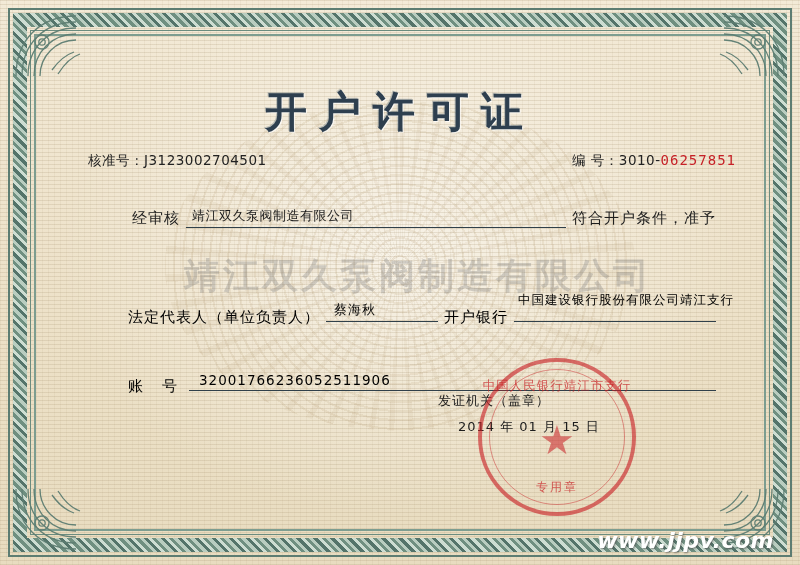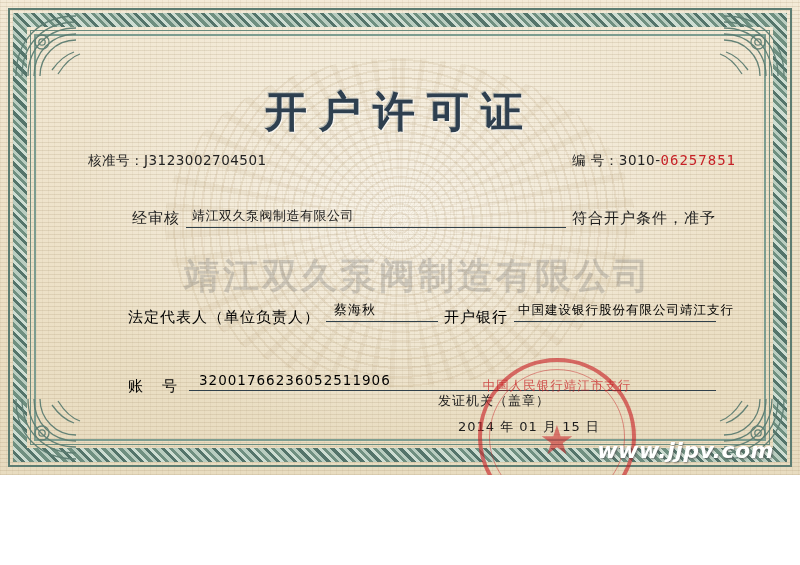--- a/index.html
+++ b/index.html
@@ -9,21 +9,21 @@
   }
   body {
     width: 800px;
     height: 565px;
     font-family: "DejaVu Sans", "Liberation Sans", sans-serif;
     overflow: hidden;
   }
   #certificate {
     position: relative;
     width: 800px;
-    height: 475px;
+    height: 565px;
     background:
       radial-gradient(ellipse at 50% 45%, rgba(255,255,255,0.55) 0%, rgba(255,255,255,0.0) 60%),
       linear-gradient(180deg, #f3ead7 0%, #efe4cd 35%, #ece0c6 65%, #e8dcc0 100%);
     overflow: hidden;
   }
 
   
   .guilloche {
     position: absolute;
     inset: 0;
@@ -212,21 +212,21 @@
   .bank-fill {
     flex: 1 1 auto;
     position: relative;
     border-bottom: 1px solid #30404a;
     height: 19px;
     margin-left: 6px;
   }
   .bank-fill .filltext {
     position: absolute;
     left: 4px;
-    bottom: 2px;
+    bottom: 12px;
     font-size: 12.5px;
     white-space: nowrap;
   }
 
   .row-acct {
     position: absolute;
     top: 330px;
     left: 88px;
     right: 44px;
     display: flex;

